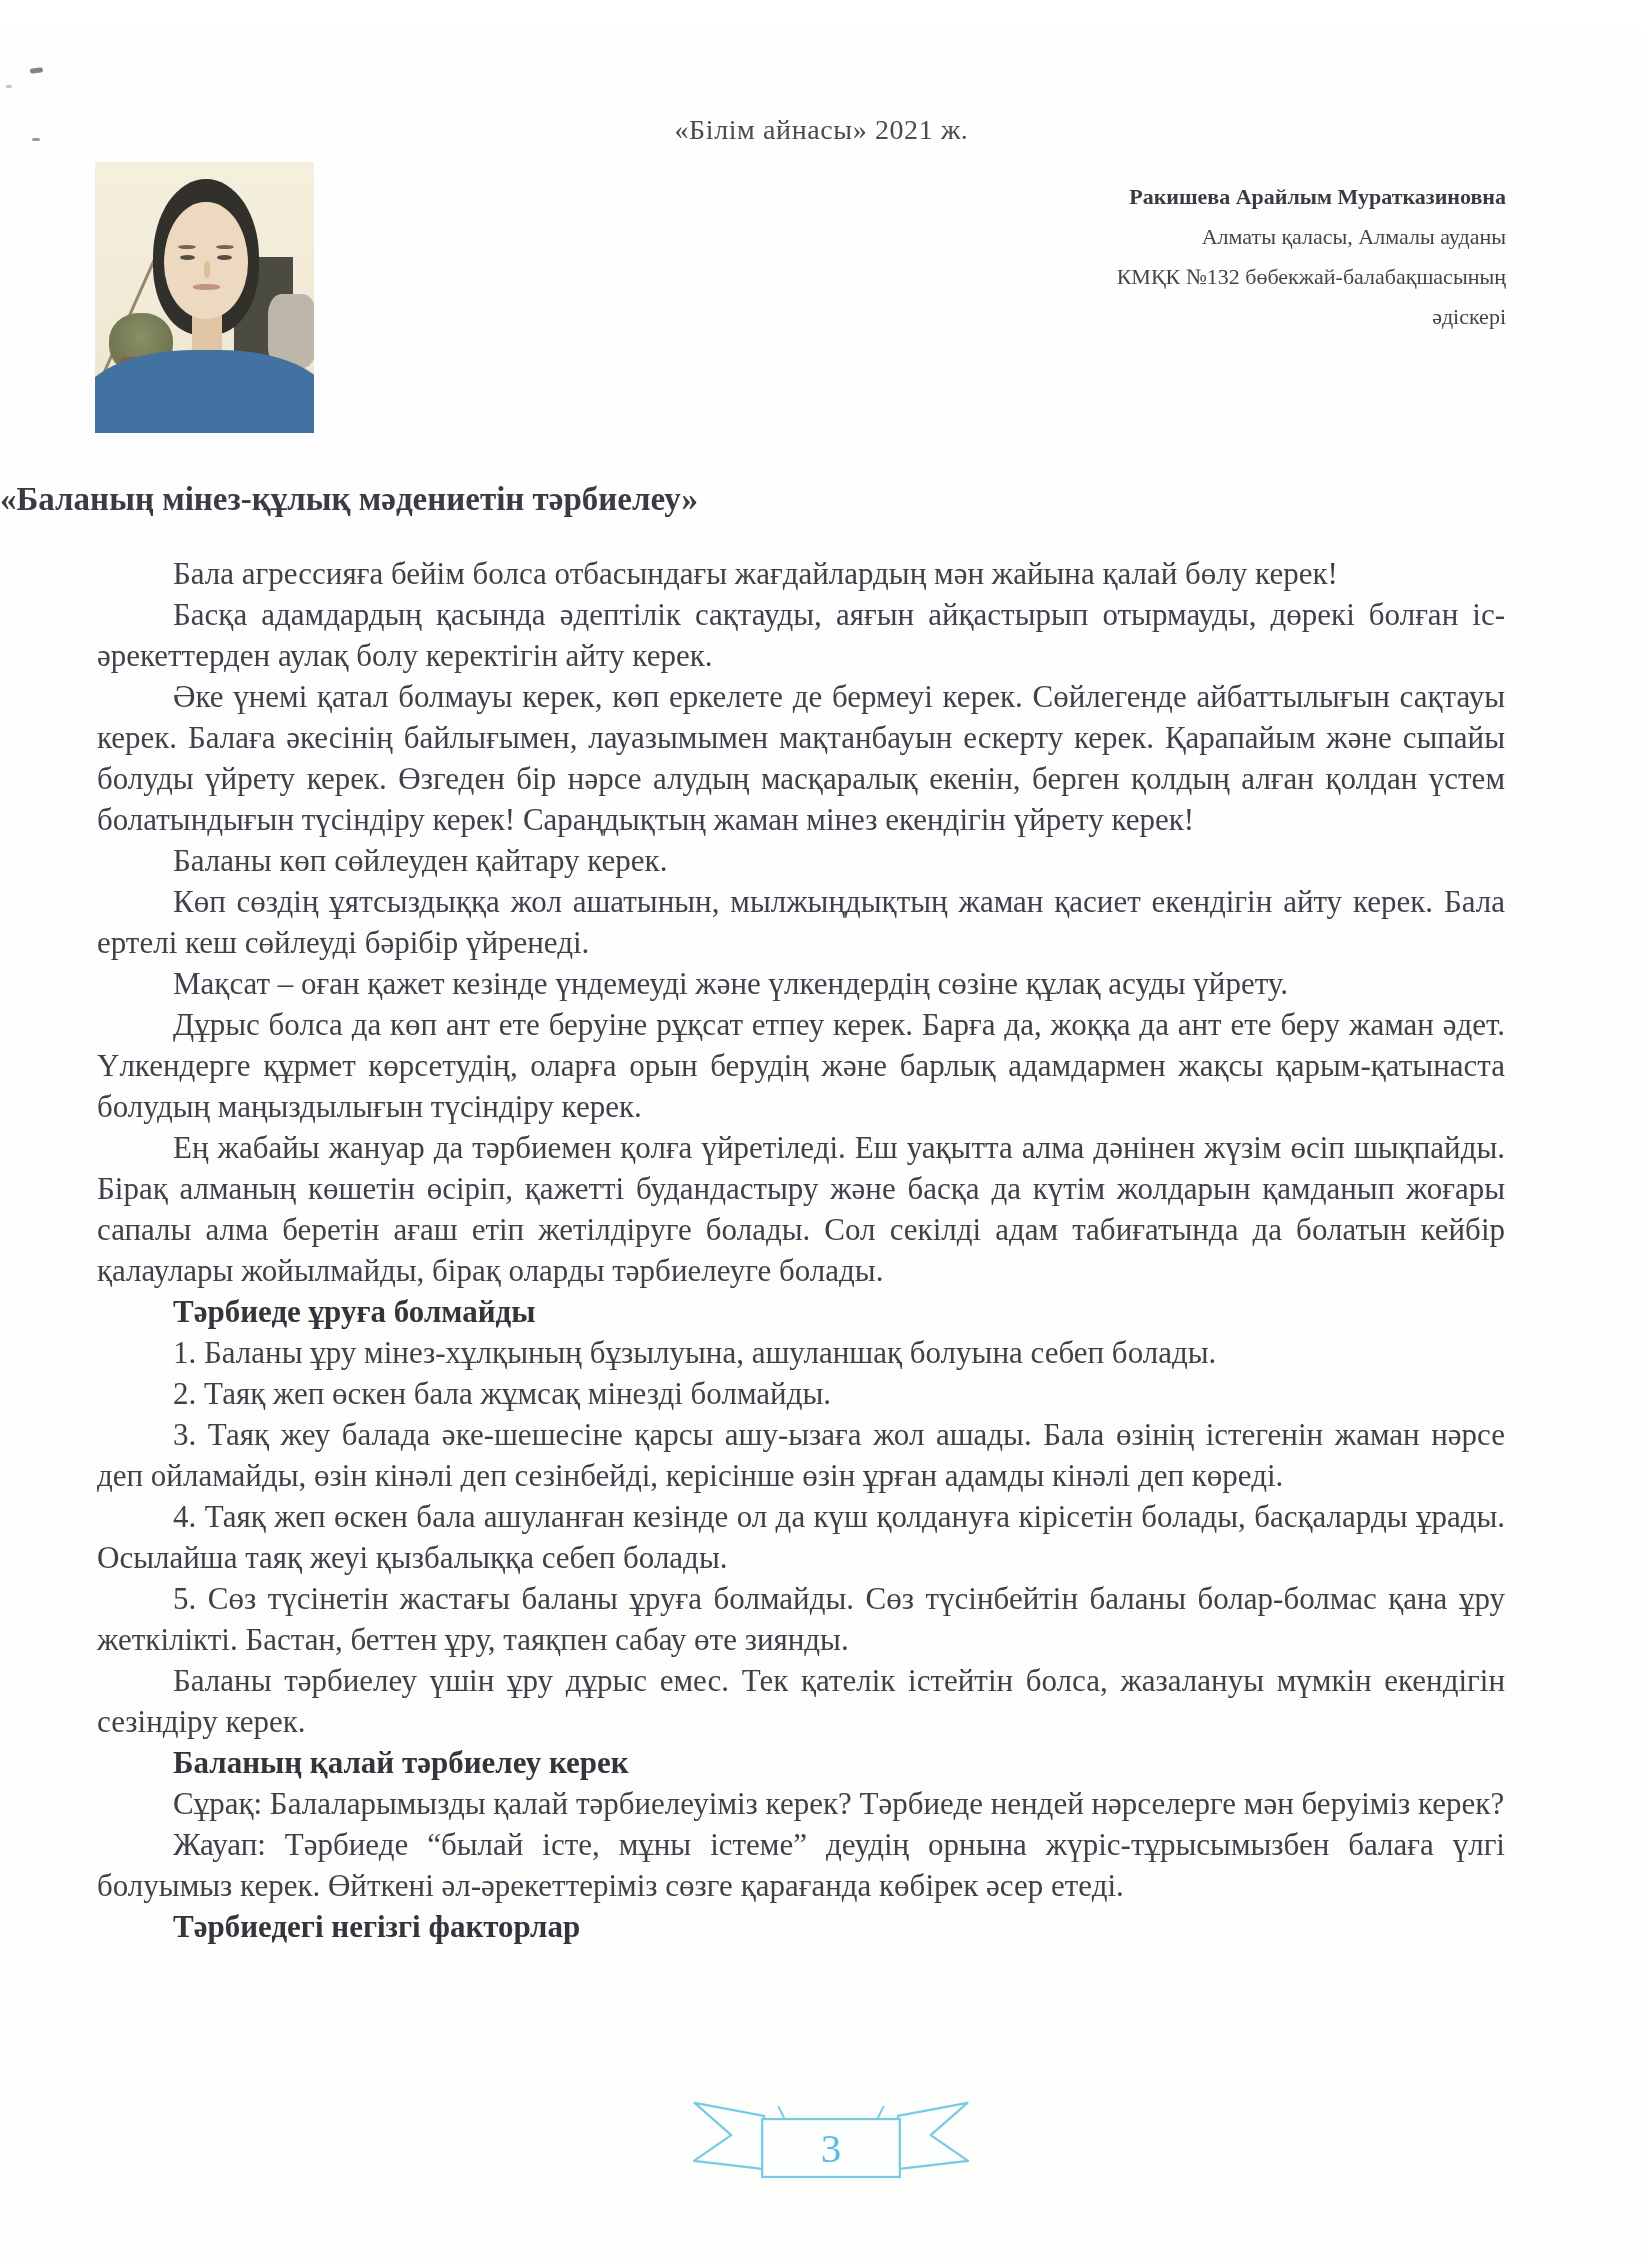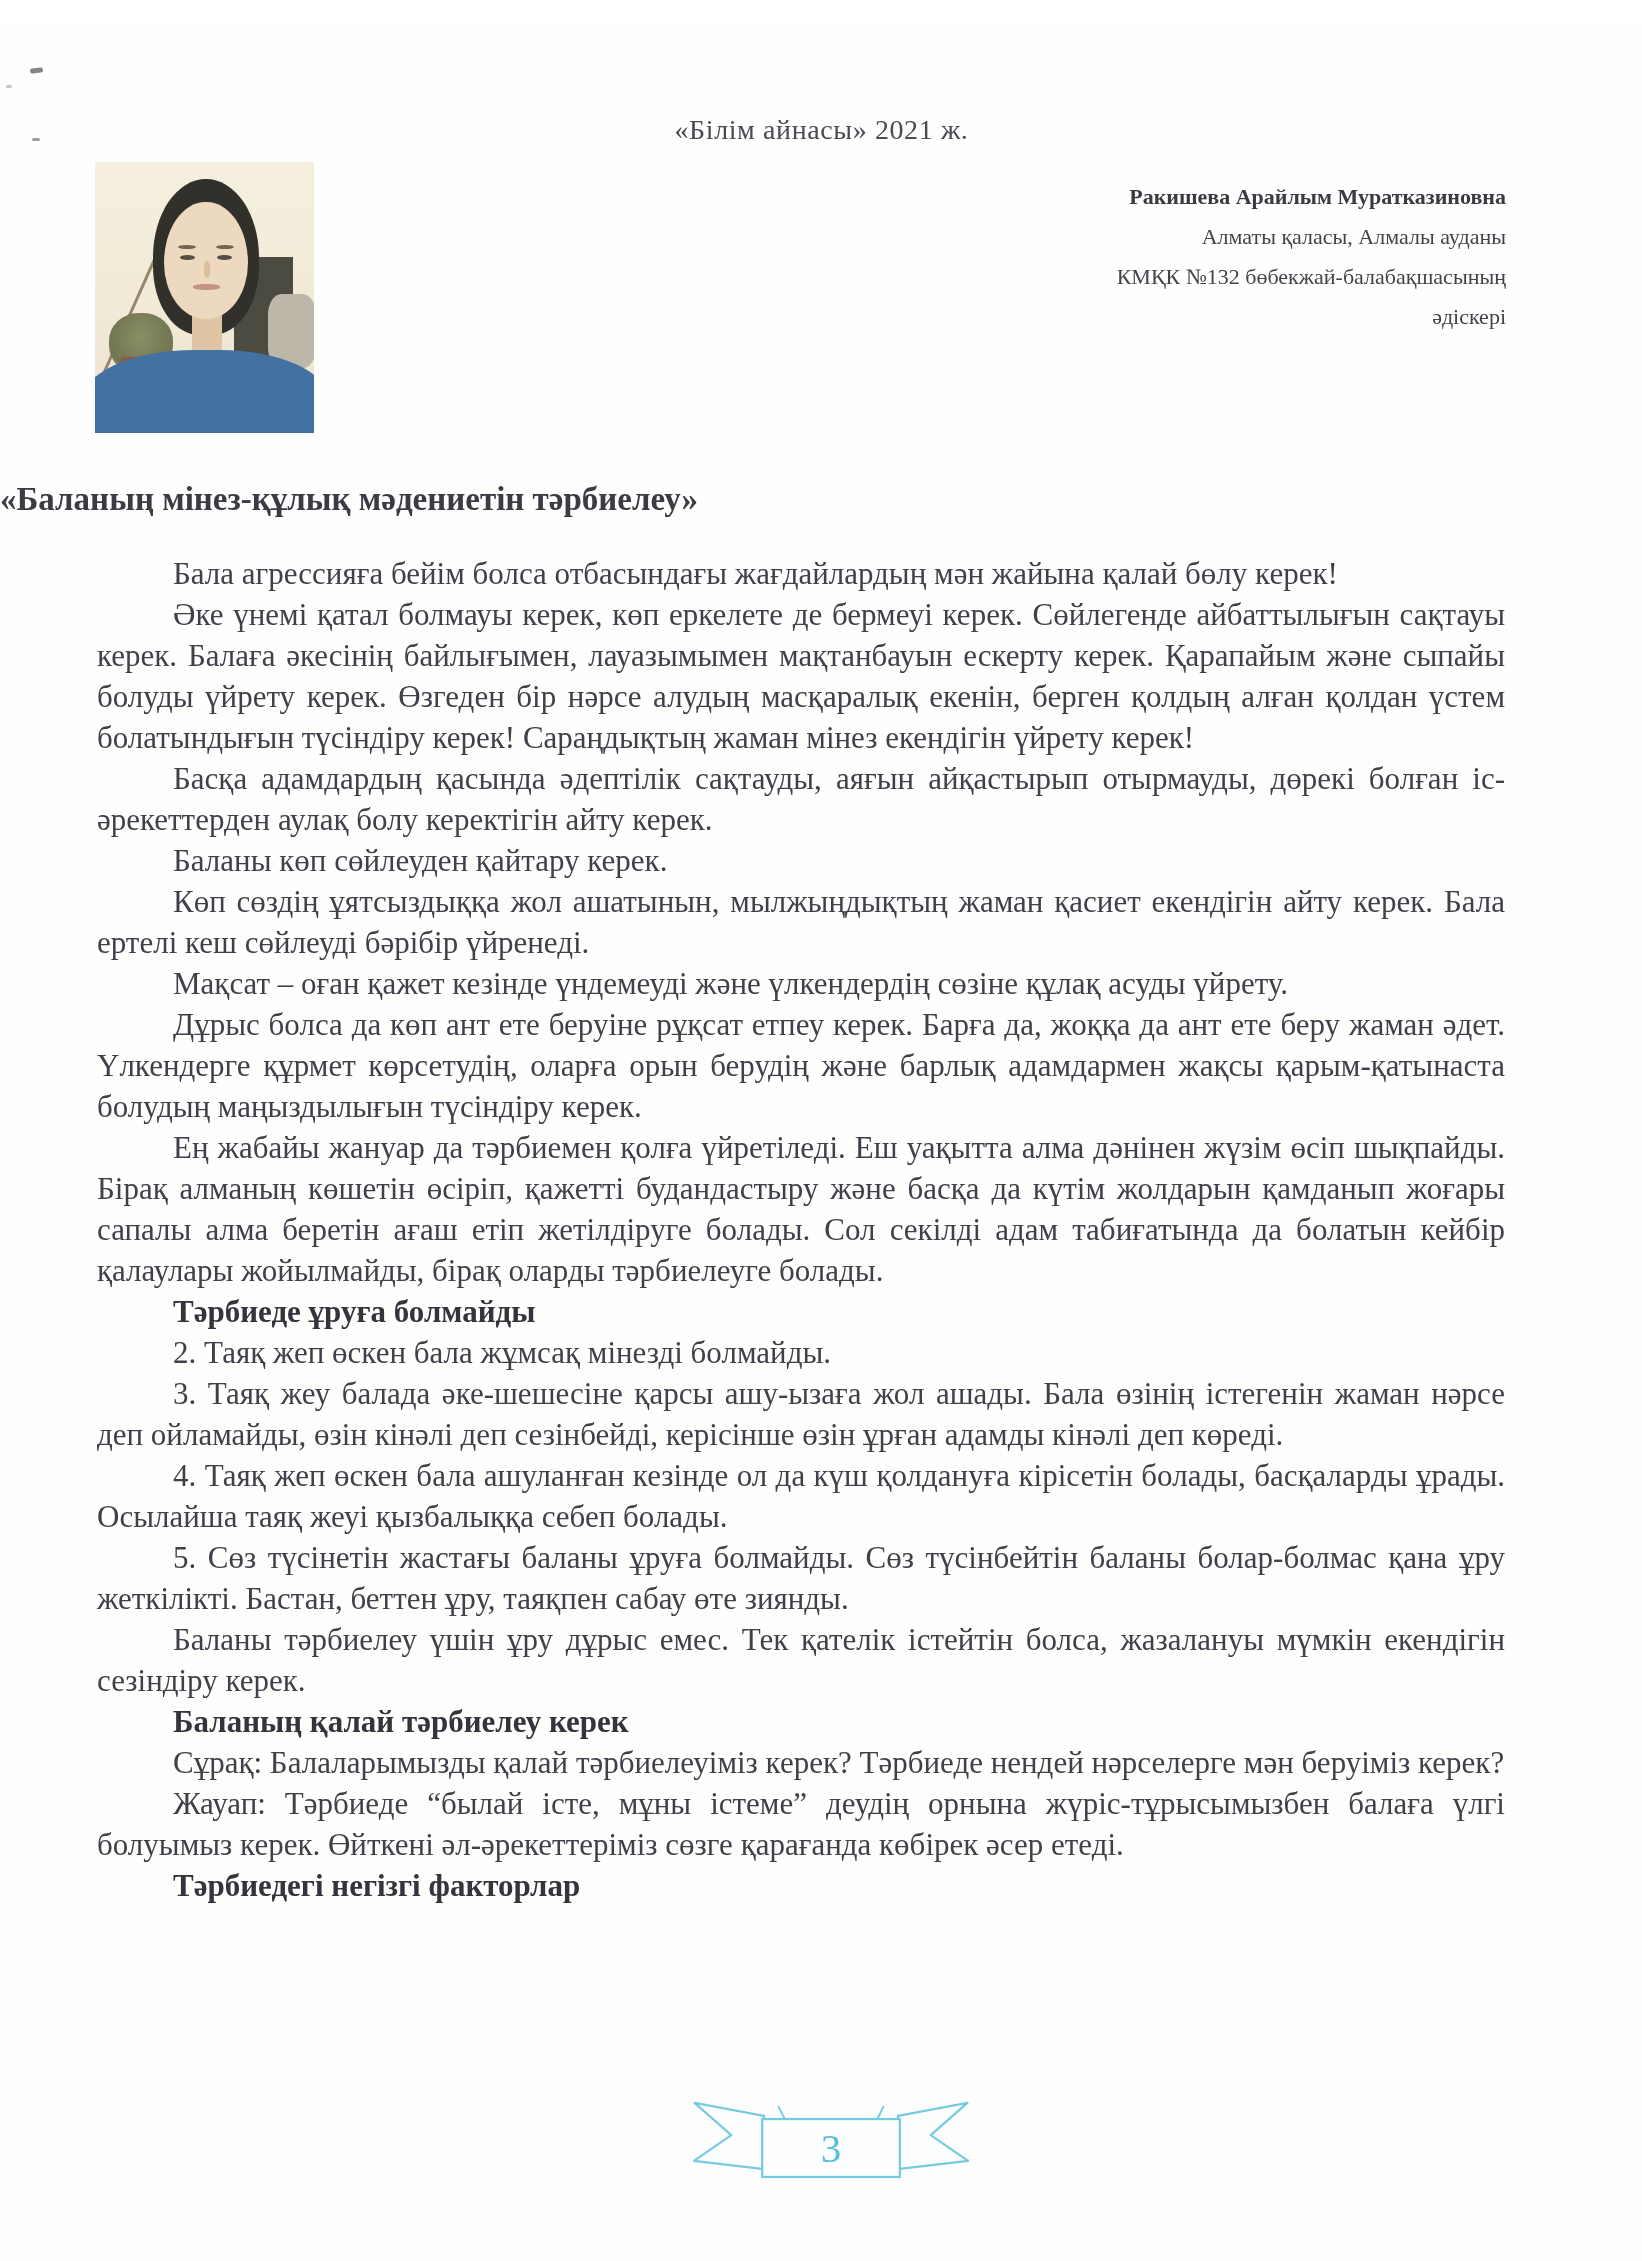--- a/index.html
+++ b/index.html
@@ -112,28 +112,29 @@
     <div class="author-name">Ракишева Арайлым Муратказиновна</div>
     <div>Алматы қаласы, Алмалы ауданы</div>
     <div>КМҚК №132 бөбекжай-балабақшасының</div>
     <div>әдіскері</div>
   </div>
 
   <div class="article-title">«Баланың мінез-құлық мәдениетін тәрбиелеу»</div>
 
   <div class="article-body" id="article-body">
       <p class="para">Бала агрессияға бейім болса отбасындағы жағдайлардың мән жайына қалай бөлу керек!</p>
+      <p class="para">Басқа адамдардың қасында әдептілік сақтауды, аяғын айқастырып отырмауды, дөрекі болған іс-әрекеттерден аулақ болу керектігін айту керек.</p>
       <p class="para">Әке үнемі қатал болмауы керек, көп еркелете де бермеуі керек. Сөйлегенде айбаттылығын сақтауы керек. Балаға әкесінің байлығымен, лауазымымен мақтанбауын ескерту керек. Қарапайым және сыпайы болуды үйрету керек. Өзгеден бір нәрсе алудың масқаралық екенін, берген қолдың алған қолдан үстем болатындығын түсіндіру керек! Сараңдықтың жаман мінез екендігін үйрету керек!</p>
-      <p class="para">Басқа адамдардың қасында әдептілік сақтауды, аяғын айқастырып отырмауды, дөрекі болған іс-әрекеттерден аулақ болу керектігін айту керек.</p>
       <p class="para">Баланы көп сөйлеуден қайтару керек.</p>
       <p class="para">Көп сөздің ұятсыздыққа жол ашатынын, мылжыңдықтың жаман қасиет екендігін айту керек. Бала ертелі кеш сөйлеуді бәрібір үйренеді.</p>
       <p class="para">Мақсат – оған қажет кезінде үндемеуді және үлкендердің сөзіне құлақ асуды үйрету.</p>
       <p class="para">Дұрыс болса да көп ант ете беруіне рұқсат етпеу керек. Барға да, жоққа да ант ете беру жаман әдет. Үлкендерге құрмет көрсетудің, оларға орын берудің және барлық адамдармен жақсы қарым-қатынаста болудың маңыздылығын түсіндіру керек.</p>
       <p class="para">Ең жабайы жануар да тәрбиемен қолға үйретіледі. Еш уақытта алма дәнінен жүзім өсіп шықпайды. Бірақ алманың көшетін өсіріп, қажетті будандастыру және басқа да күтім жолдарын қамданып жоғары сапалы алма беретін ағаш етіп жетілдіруге болады. Сол секілді адам табиғатында да болатын кейбір қалаулары жойылмайды, бірақ оларды тәрбиелеуге болады.</p>
       <p class="heading">Тәрбиеде ұруға болмайды</p>
+      <p class="para">1. Баланы ұру мінез-хұлқының бұзылуына, ашуланшақ болуына себеп болады.</p>
       <p class="para">2. Таяқ жеп өскен бала жұмсақ мінезді болмайды.</p>
       <p class="para">3. Таяқ жеу балада әке-шешесіне қарсы ашу-ызаға жол ашады. Бала өзінің істегенін жаман нәрсе деп ойламайды, өзін кінәлі деп сезінбейді, керісінше өзін ұрған адамды кінәлі деп көреді.</p>
       <p class="para">4. Таяқ жеп өскен бала ашуланған кезінде ол да күш қолдануға кірісетін болады, басқаларды ұрады. Осылайша таяқ жеуі қызбалыққа себеп болады.</p>
       <p class="para">5. Сөз түсінетін жастағы баланы ұруға болмайды. Сөз түсінбейтін баланы болар-болмас қана ұру жеткілікті. Бастан, беттен ұру, таяқпен сабау өте зиянды.</p>
       <p class="para">Баланы тәрбиелеу үшін ұру дұрыс емес. Тек қателік істейтін болса, жазалануы мүмкін екендігін сезіндіру керек.</p>
       <p class="heading">Баланың қалай тәрбиелеу керек</p>
       <p class="para">Сұрақ: Балаларымызды қалай тәрбиелеуіміз керек? Тәрбиеде нендей нәрселерге мән беруіміз керек?</p>
       <p class="para">Жауап: Тәрбиеде “былай істе, мұны істеме” деудің орнына жүріс-тұрысымызбен балаға үлгі болуымыз керек. Өйткені әл-әрекеттеріміз сөзге қарағанда көбірек әсер етеді.</p>
       <p class="heading">Тәрбиедегі негізгі факторлар</p>
     </div>

